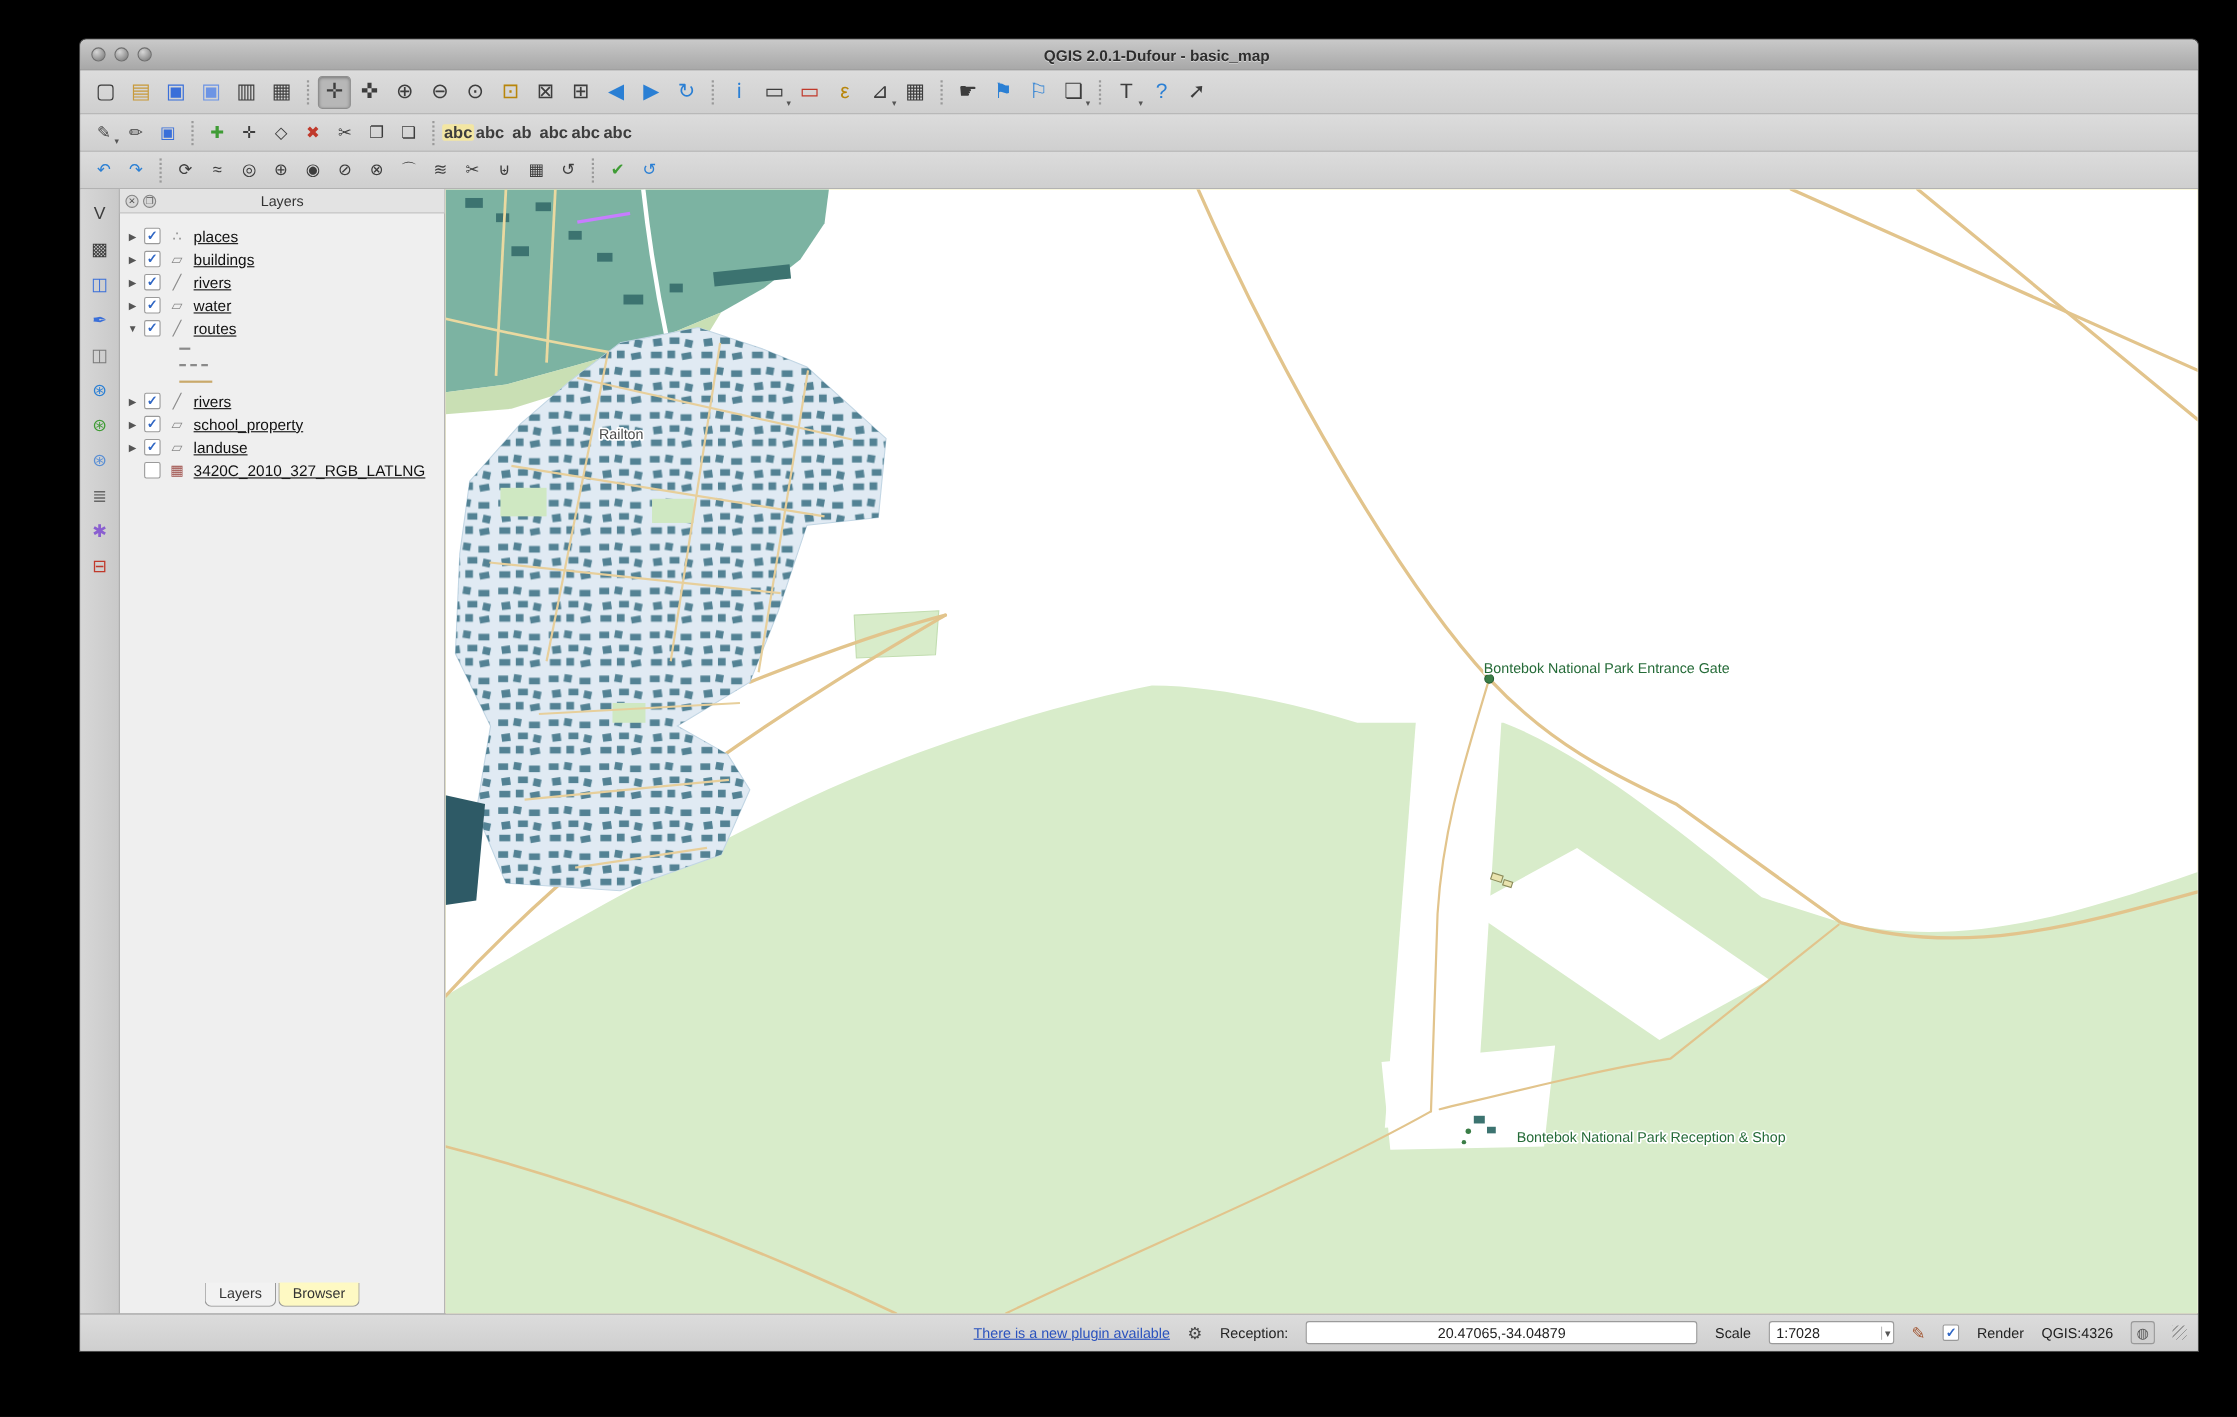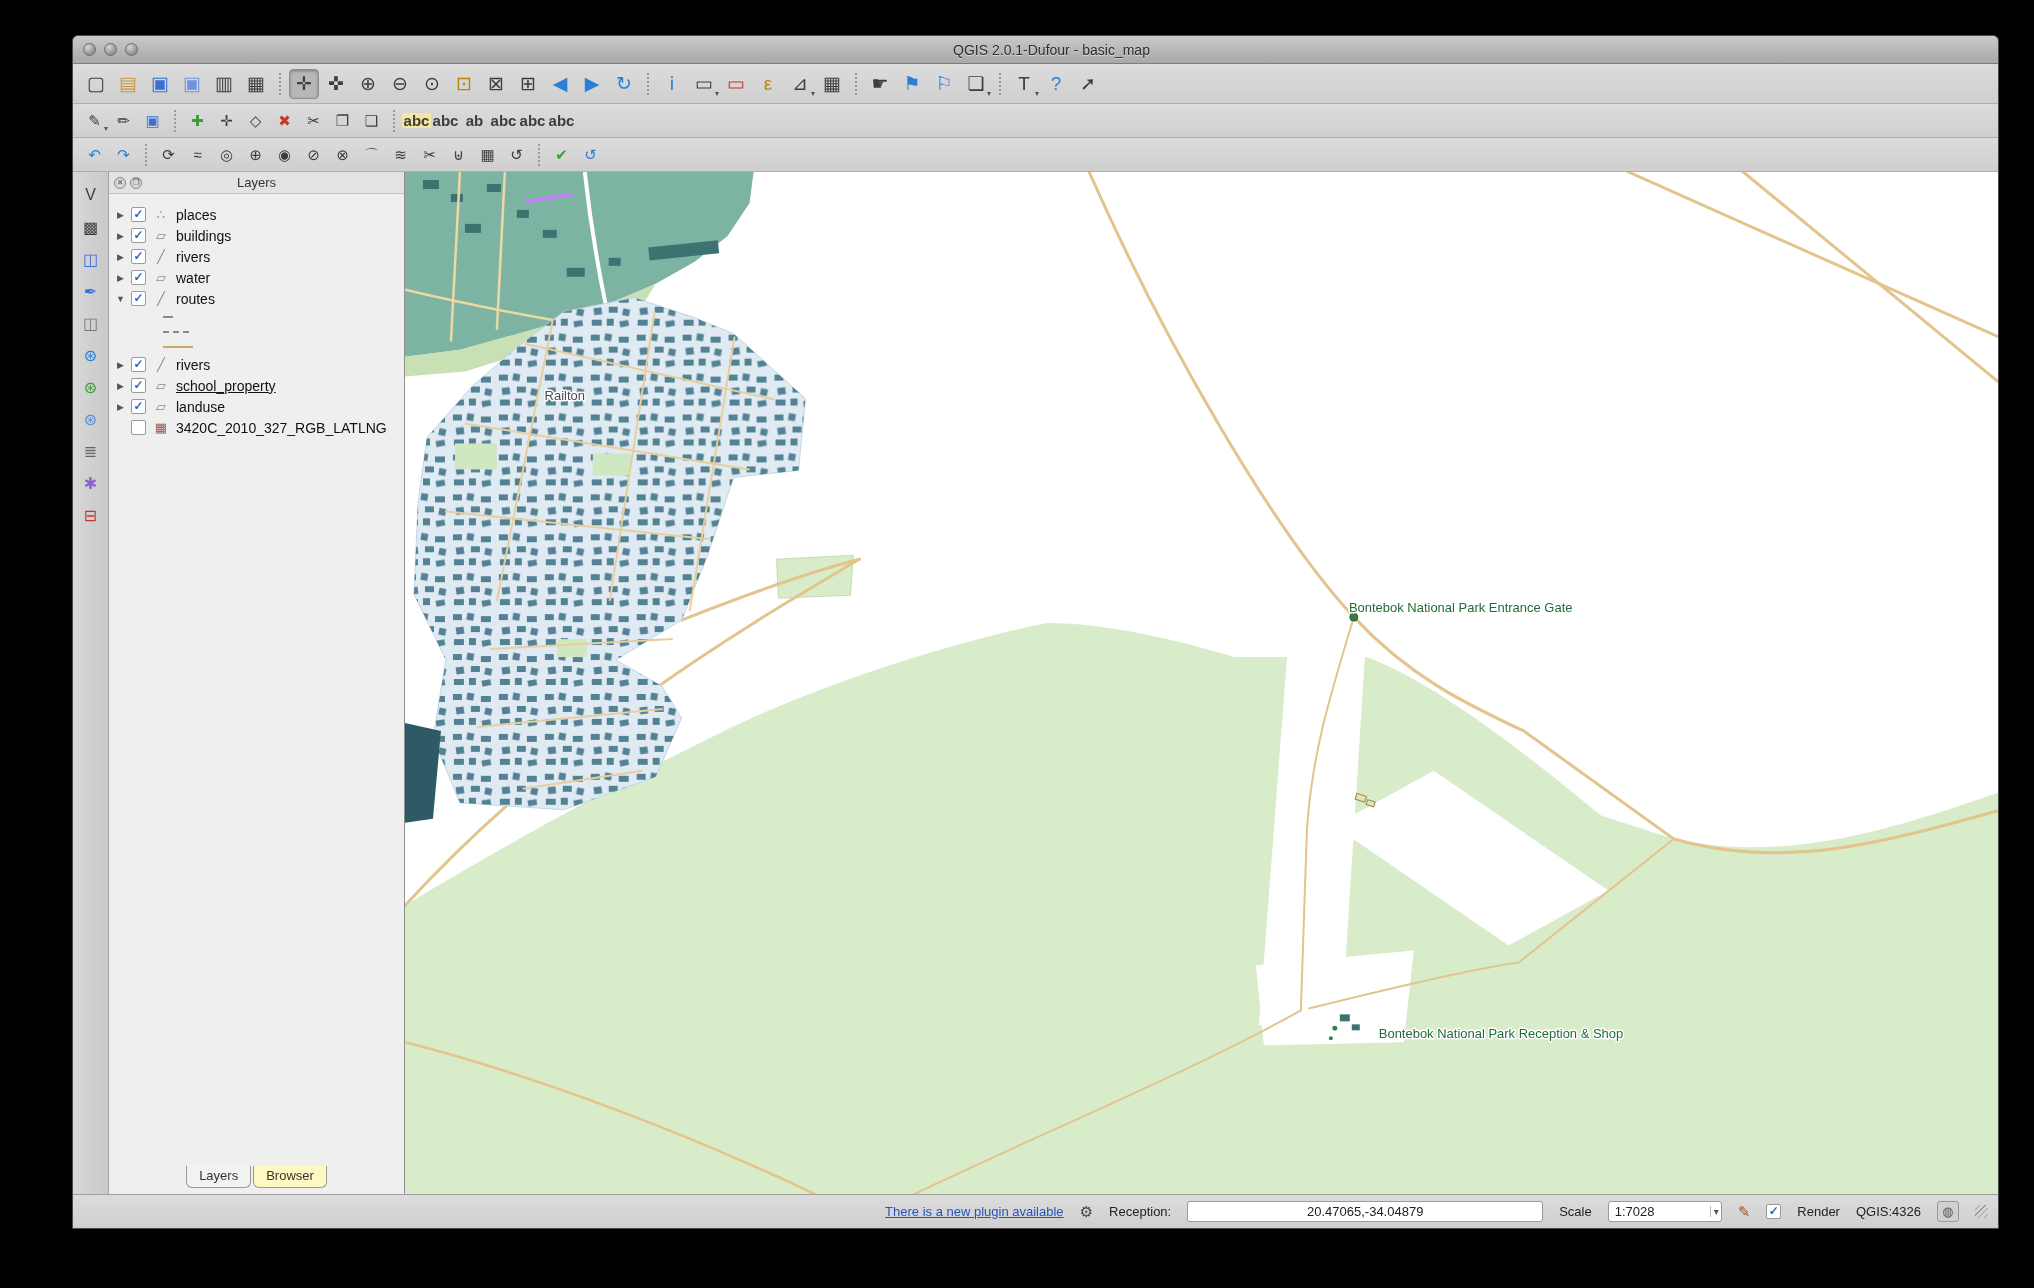--- a/index.html
+++ b/index.html
@@ -8,21 +8,21 @@
   .window { position:absolute; left:72px; top:35px; width:1927px; height:1194px;
             background:#d2d2d2; border:1px solid #4a4a4a; border-radius:6px 6px 0 0;
             box-shadow:0 14px 40px rgba(0,0,0,.7); display:flex; flex-direction:column; }
   
   .titlebar { height:28px; background:linear-gradient(#c9c9c9,#a8a8a8);
               border-bottom:1px solid #7d7d7d; border-radius:6px 6px 0 0;
               position:relative; display:flex; align-items:center; justify-content:center; }
   .lights { position:absolute; left:10px; top:7px; display:flex; gap:8px; }
   .light { width:13px; height:13px; border-radius:50%; border:1px solid #6e6e6e;
            background:radial-gradient(circle at 35% 30%, #d6d6d6, #8b8b8b 75%); }
-  .title { font-size:14px; color:#2e2e2e; font-weight:normal; text-shadow:0 1px 0 rgba(255,255,255,.5);margin-left:32px; }
+  .title { font-size:14px; color:#2e2e2e; font-weight:bold; text-shadow:0 1px 0 rgba(255,255,255,.5);margin-left:32px; }
   
   .tb-row { display:flex; align-items:center; padding:0 8px; gap:2px;
             background:linear-gradient(#dcdcdc,#cfcfcf); border-bottom:1px solid #aeaeae; }
   #tb-row1 { height:40px; } #tb-row2,#tb-row3 { height:34px; }
   .tb-btn { width:30px; height:30px; display:flex; align-items:center; justify-content:center;
             position:relative; border-radius:4px; color:#3d3d3d; }
   .tb-btn.small { width:27px; height:27px; }
   .tb-btn.active { background:#b7b7b7; box-shadow:inset 0 1px 3px rgba(0,0,0,.35); border:1px solid #8e8e8e; }
   .tb-glyph { font-size:19px; line-height:1; }
   .tb-btn.small .tb-glyph { font-size:15px; }
@@ -45,21 +45,21 @@
   .ph-btns { position:absolute; left:5px; top:5px; display:flex; gap:4px; }
   .ph-btn { width:12px; height:12px; border:1px solid #858585; border-radius:50%;
             background:#d8d8d8; font-size:8px; line-height:10px; text-align:center; color:#555; }
   .panel-title { font-size:13px; color:#333; }
   .layer-tree { flex:1; padding:10px 0 0 6px; font-size:14px; color:#111; overflow:hidden; }
   .lrow { display:flex; align-items:center; height:21px; gap:5px; }
   .arrow { width:11px; font-size:9px; color:#555; text-align:center; }
   .cb { width:15px; height:15px; background:#fff; border:1px solid #9a9a9a; border-radius:2px;
         font-size:12px; line-height:13px; text-align:center; color:#2f66c4; font-weight:bold; }
   .licon { width:20px; text-align:center; color:#8a8a8a; font-size:13px; }
-  .llabel { white-space:nowrap; }
+  .llabel { white-space:nowrap;text-decoration:underline; }
   .llabel.selected { text-decoration:underline; }
   .legend-row { height:15px; display:flex; align-items:center; padding-left:48px; }
   .sample { display:inline-block; height:0; }
   .sample.dash-short { width:10px; border-top:2px solid #8a8a8a; }
   .sample.dashed { width:26px; border-top:2px dashed #8a8a8a; }
   .sample.solid { width:30px; border-top:2px solid #c9a96a; }
   .panel-tabs { height:28px; display:flex; justify-content:center; gap:2px; padding-bottom:4px; }
   .tab { border:1px solid #9a9a9a; border-top:none; padding:2px 12px 3px; font-size:13px;
          color:#333; background:#fef9c3; border-radius:0 0 6px 6px; height:22px; }
   .tab.active { background:#f2f2f2; }

